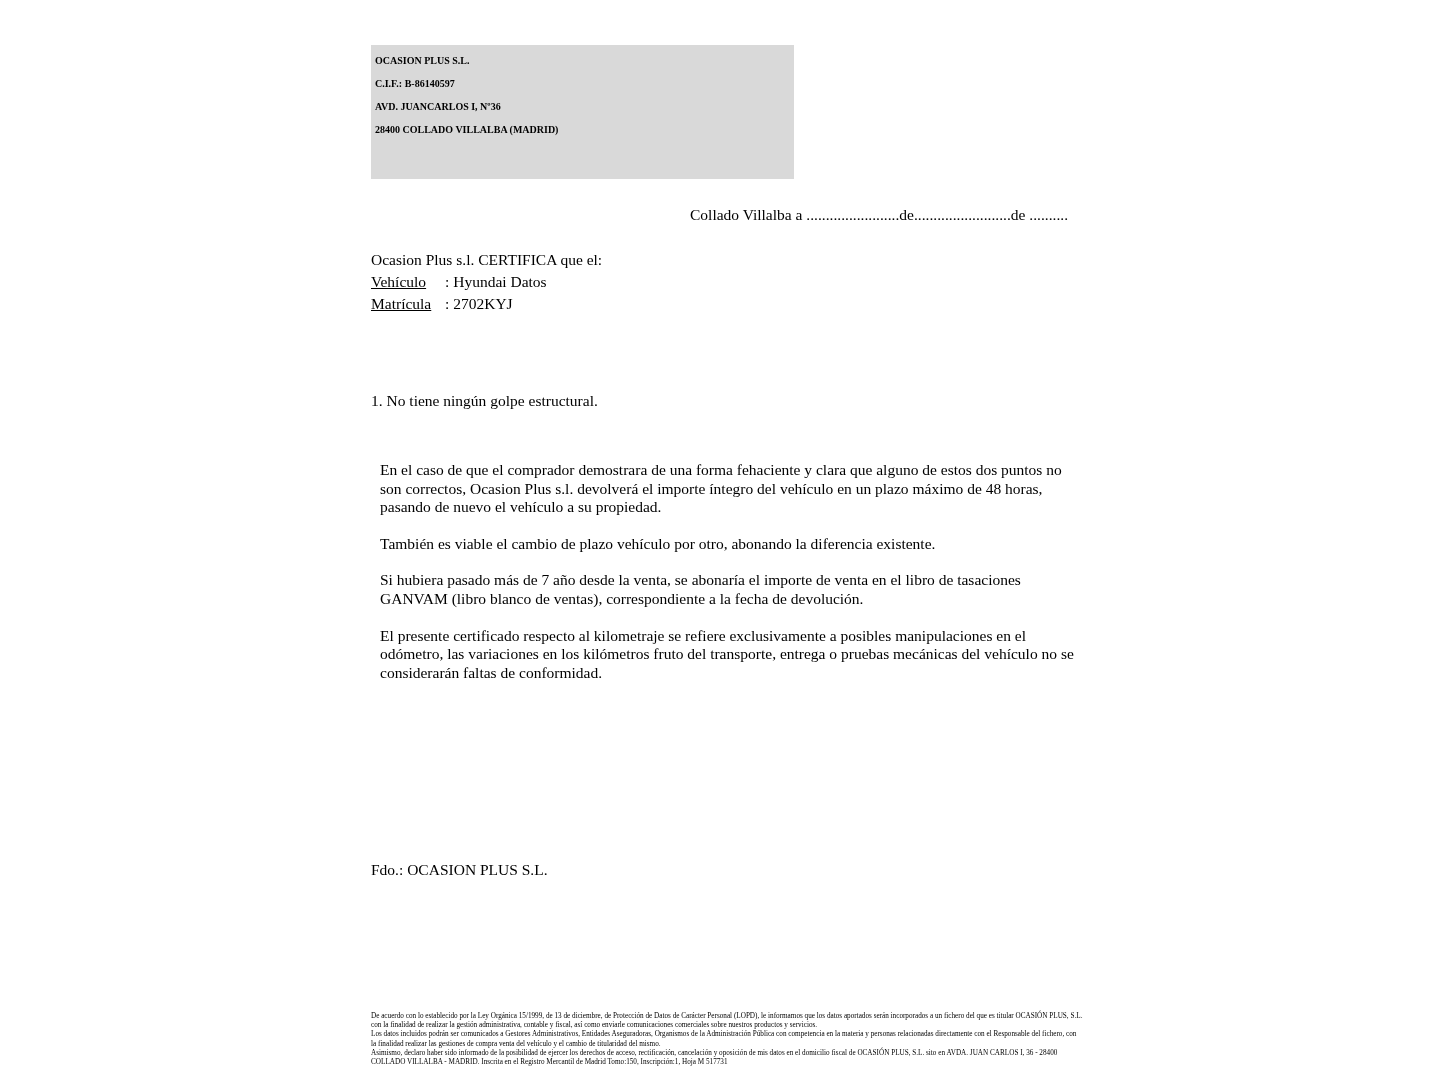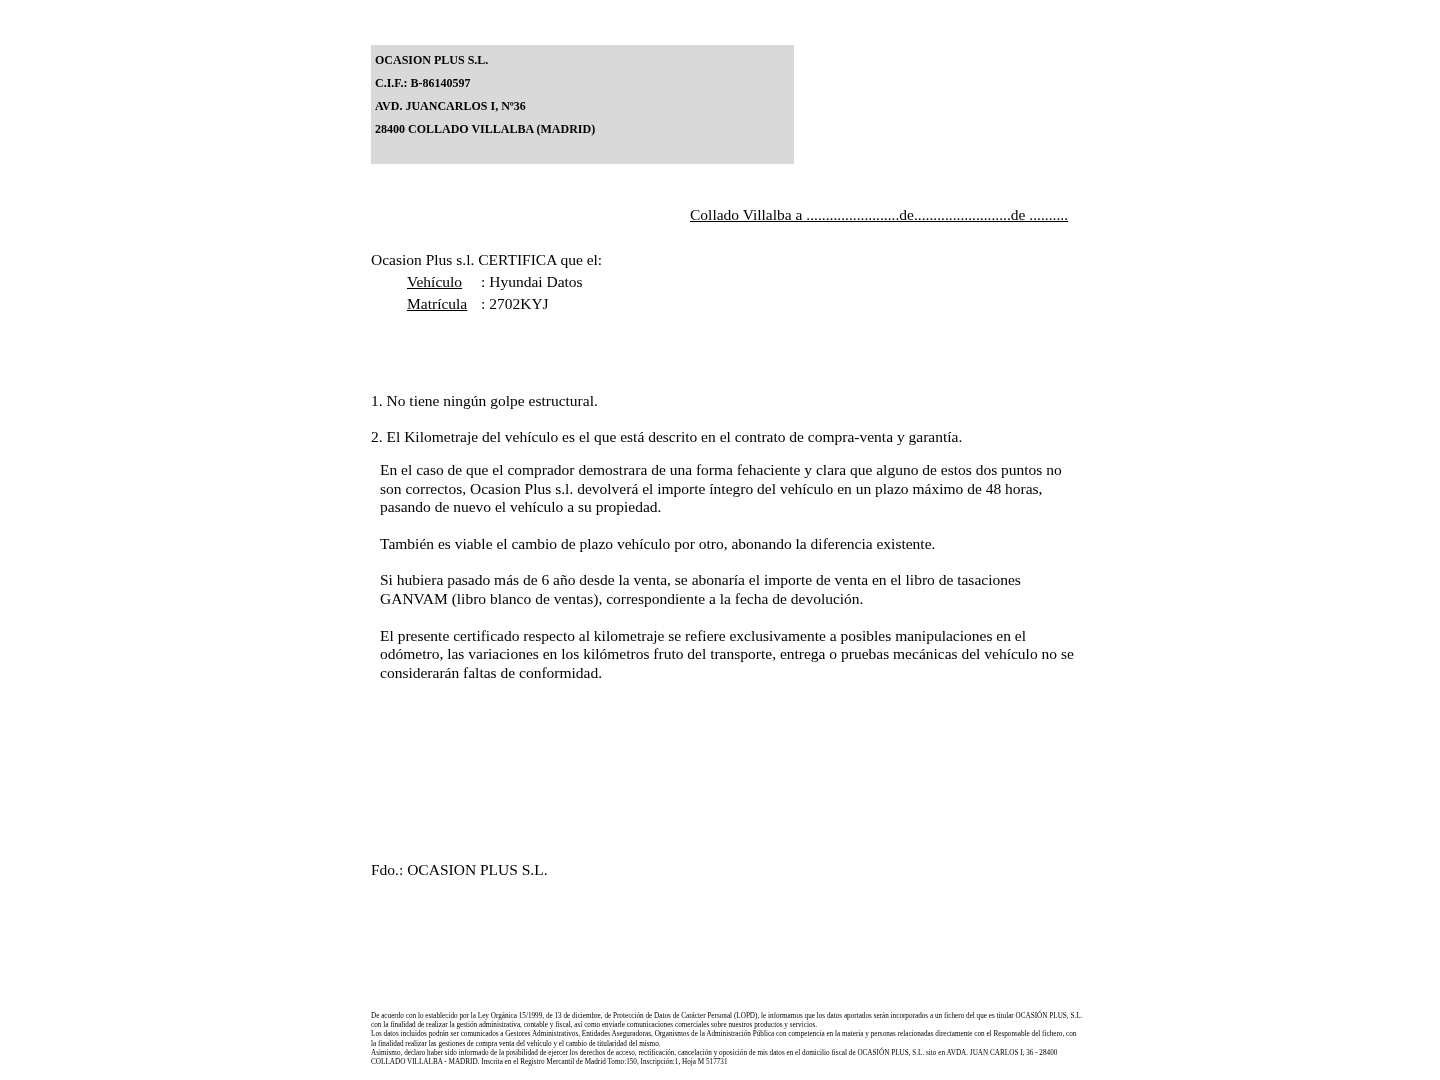--- a/index.html
+++ b/index.html
@@ -11,46 +11,44 @@
     background: #ffffff;
     color: #000000;
     font-family: "Liberation Serif", "DejaVu Serif", serif;
     overflow: hidden;
   }
   .header-box {
     position: absolute;
     left: 371px;
     top: 45px;
     width: 423px;
-    height: 119px;
+    height: 134px;
     background: #d9d9d9;
     padding: 4px 6px 0 4px;
     font-weight: bold;
-    font-size: 12px;
+    font-size: 10px;
     line-height: 23px;
   }
   .date-line {
     position: absolute;
     left: 690px;
     top: 206px;
     font-size: 15.5px;
     white-space: nowrap;
-    text-decoration: underline;
   }
   .certify-block {
     position: absolute;
     left: 371px;
     top: 249px;
     font-size: 15.5px;
     line-height: 22px;
   }
   .field-row .field-label {
     display: inline-block;
     width: 74px;
-    margin-left: 36px;
   }
   .field-row .field-label .u {
     text-decoration: underline;
   }
   .points-block {
     position: absolute;
     left: 371px;
     top: 352px;
     width: 700px;
     font-size: 15.5px;
@@ -101,27 +99,26 @@
     <div class="field-row">
       <span class="field-label"><span class="u">Vehículo</span></span><span>: Hyundai Datos</span>
     </div>
     <div class="field-row">
       <span class="field-label"><span class="u">Matrícula</span></span><span>: 2702KYJ</span>
     </div>
   </div>
 
   <div class="points-block">
     <div class="point">1. No tiene ningún golpe estructural.</div>
-    <div class="point">2. El Kilometraje del vehículo es el que está descrito en el contrato de compra-venta y garantía.</div>
   </div>
 
   <div class="paragraphs-block">
     <p>En el caso de que el comprador demostrara de una forma fehaciente y clara que alguno de estos dos puntos no son correctos, Ocasion Plus s.l. devolverá el importe íntegro del vehículo en un plazo máximo de 48 horas, pasando de nuevo el vehículo a su propiedad.</p>
     <p>También es viable el cambio de plazo vehículo por otro, abonando la diferencia existente.</p>
-    <p>Si hubiera pasado más de 6 año desde la venta, se abonaría el importe de venta en el libro de tasaciones GANVAM (libro blanco de ventas), correspondiente a la fecha de devolución.</p>
+    <p>Si hubiera pasado más de 7 año desde la venta, se abonaría el importe de venta en el libro de tasaciones GANVAM (libro blanco de ventas), correspondiente a la fecha de devolución.</p>
     <p>El presente certificado respecto al kilometraje se refiere exclusivamente a posibles manipulaciones en el odómetro, las variaciones en los kilómetros fruto del transporte, entrega o pruebas mecánicas del vehículo no se considerarán faltas de conformidad.</p>
   </div>
 
   <div class="signature-line">Fdo.: OCASION PLUS S.L.</div>
 
   <div class="legal-footer">
     <div>De acuerdo con lo establecido por la Ley Orgánica 15/1999, de 13 de diciembre, de Protección de Datos de Carácter Personal (LOPD), le informamos que los datos aportados serán incorporados a un fichero del que es titular OCASIÓN PLUS, S.L. con la finalidad de realizar la gestión administrativa, contable y fiscal, así como enviarle comunicaciones comerciales sobre nuestros productos y servicios.</div>
     <div>Los datos incluidos podrán ser comunicados a Gestores Administrativos, Entidades Aseguradoras, Organismos de la Administración Pública con competencia en la materia y personas relacionadas directamente con el Responsable del fichero, con la finalidad realizar las gestiones de compra venta del vehículo y el cambio de titularidad del mismo.</div>
     <div>Asimismo, declaro haber sido informado de la posibilidad de ejercer los derechos de acceso, rectificación, cancelación y oposición de mis datos en el domicilio fiscal de OCASIÓN PLUS, S.L. sito en AVDA. JUAN CARLOS I, 36 - 28400 COLLADO VILLALBA - MADRID. Inscrita en el Registro Mercantil de Madrid Tomo:150, Inscripción:1, Hoja M 517731</div>
   </div>

